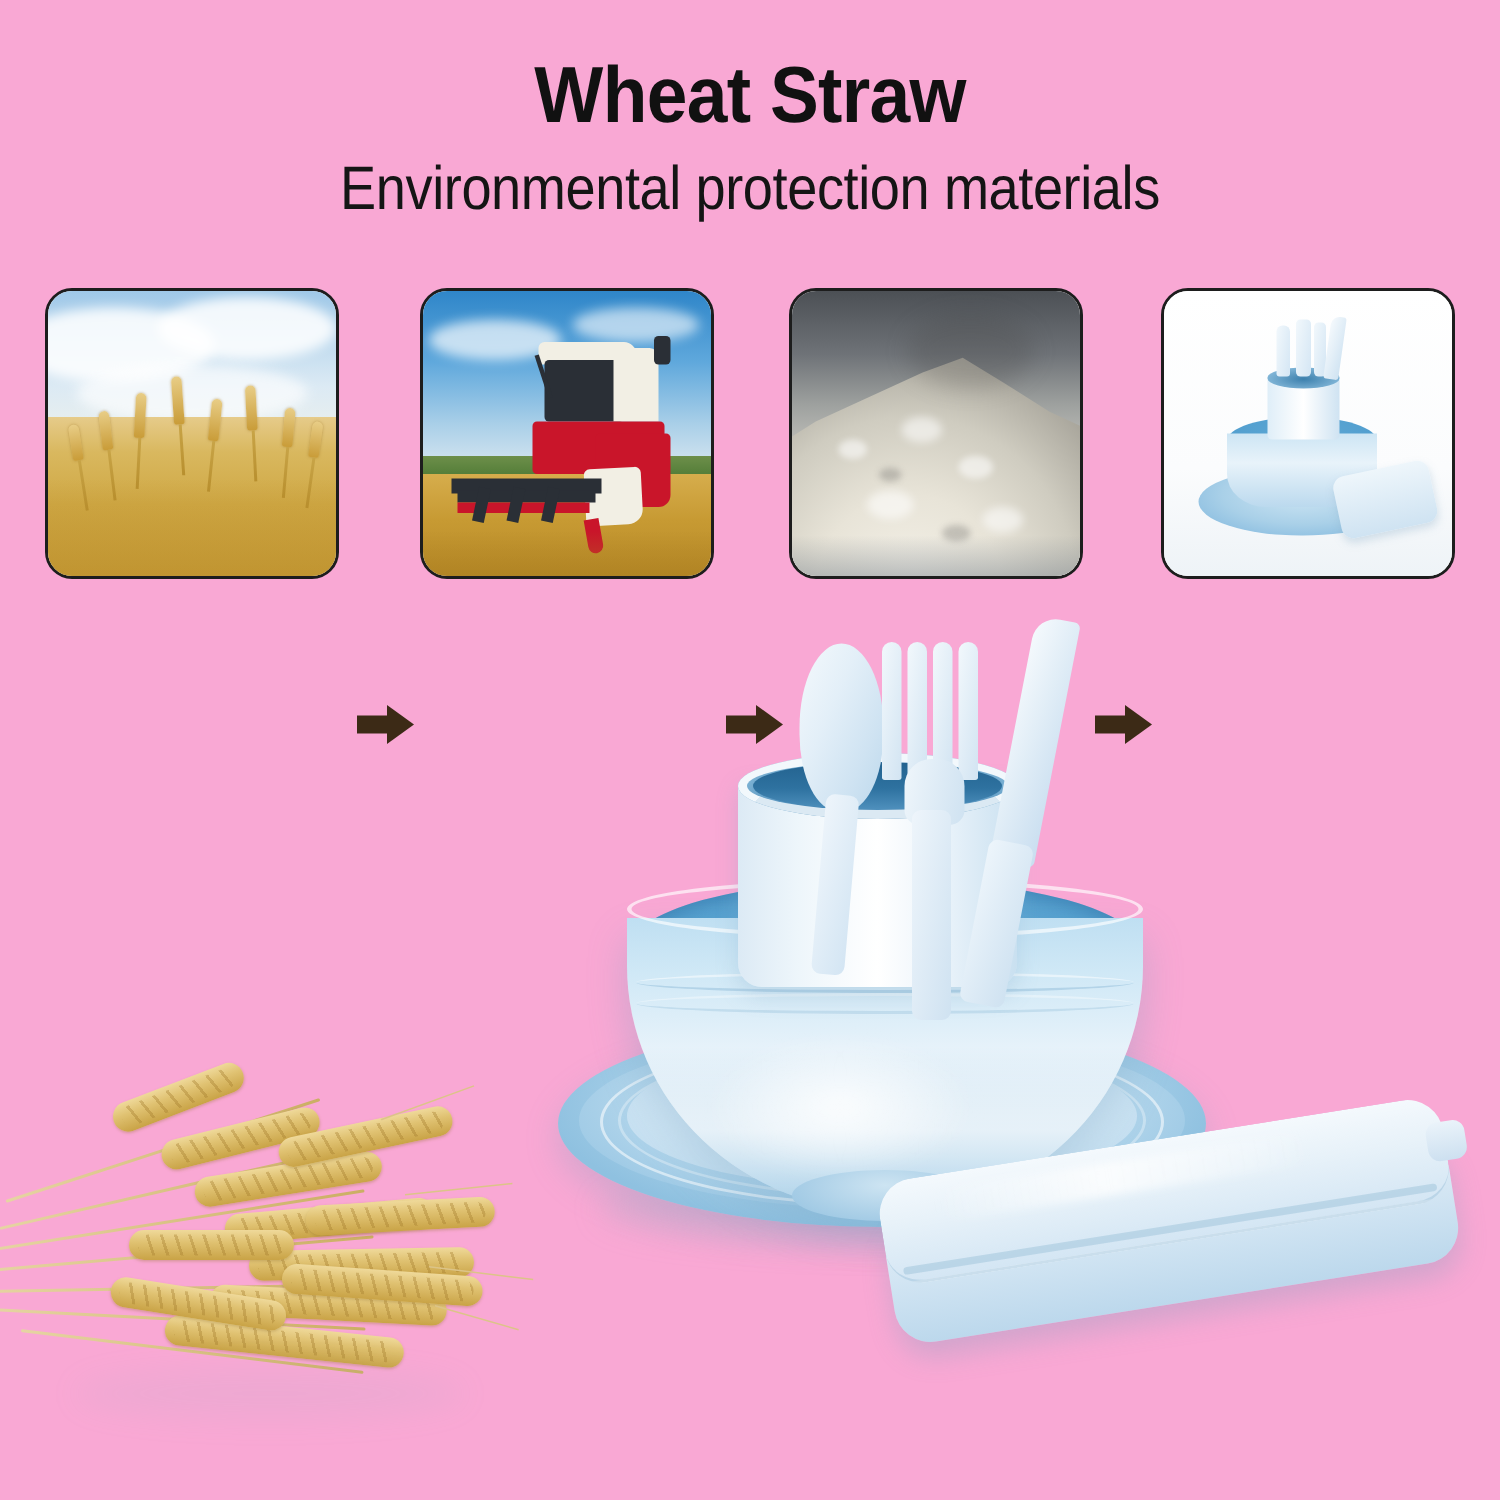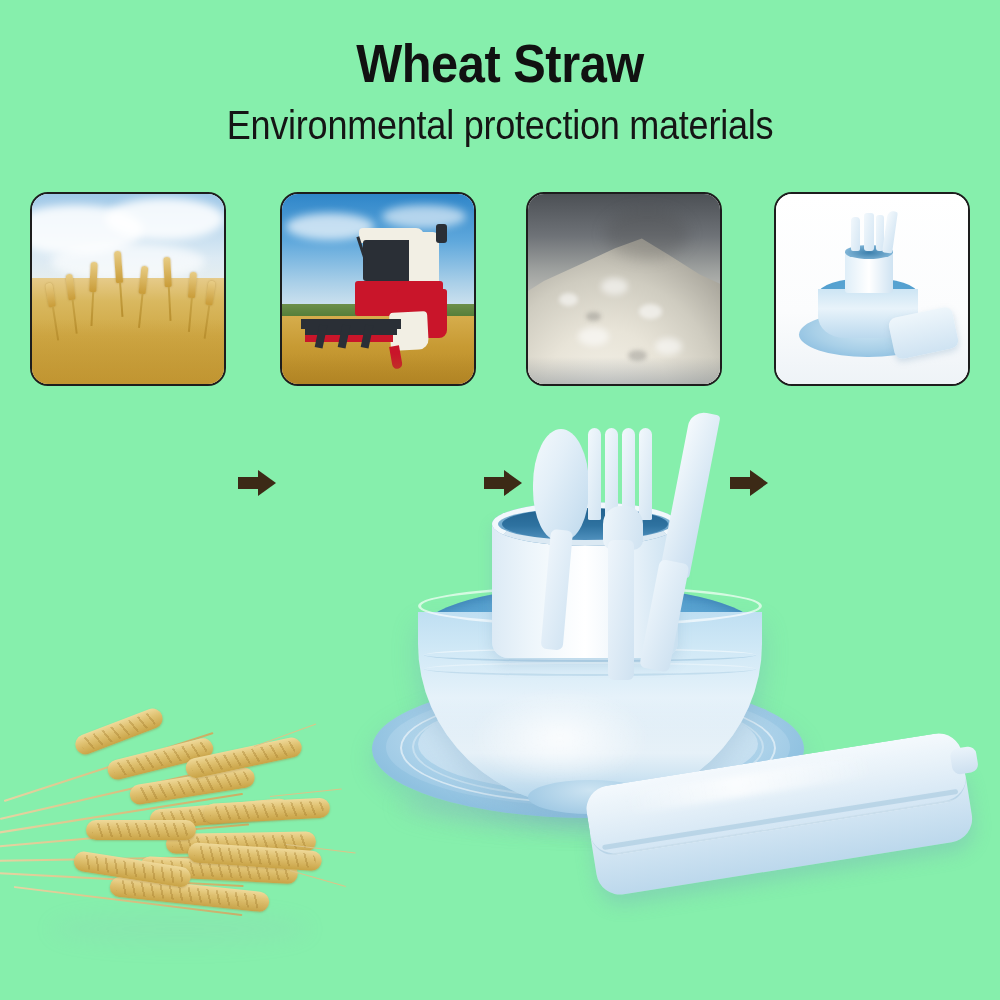--- a/index.html
+++ b/index.html
@@ -3,21 +3,21 @@
 <meta charset="utf-8">
 <title>Wheat Straw</title>
 <style>
   * { box-sizing: border-box; margin: 0; padding: 0; }
   html, body {
     width: 1000px; height: 1000px;
     background: #ffffff;
     font-family: "Liberation Sans", "DejaVu Sans", sans-serif;
     overflow: hidden;
   }
-  .page { position: relative; width: 1000px; height: 1000px; background: #86efac; }
+  .page { position: relative; width: 1000px; height: 1000px; background: #f9a8d4; }
 
   
   .title {
     position: absolute; top: 36px; left: 0; width: 1000px;
     text-align: center;
     font-size: 53px; font-weight: bold; color: #111111;
     letter-spacing: -0.5px;
     transform: scaleX(0.92); transform-origin: center top;
     line-height: 1.05;
   }

